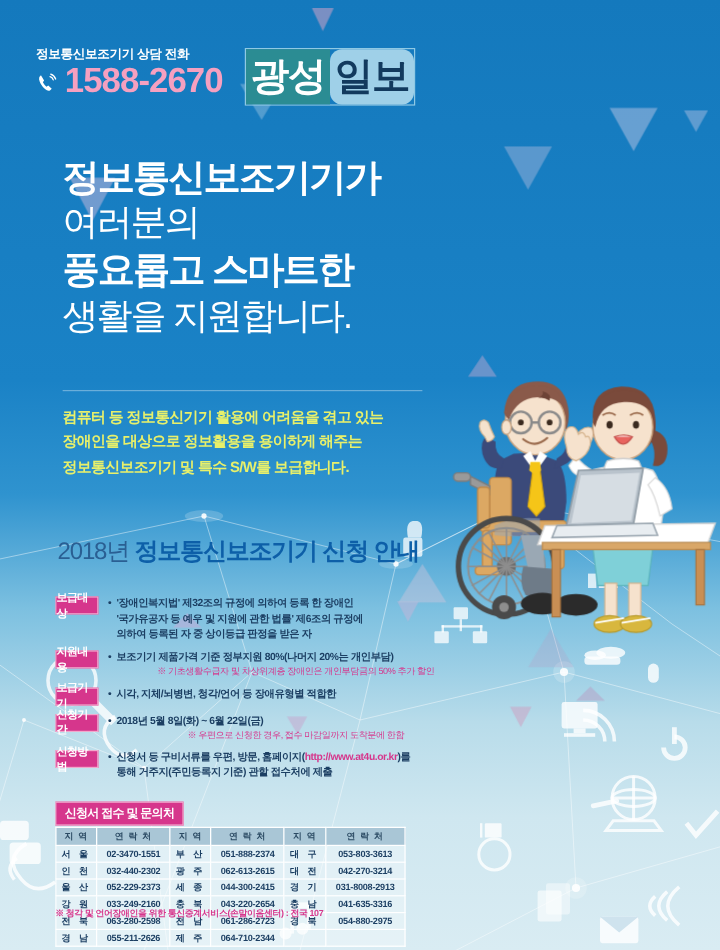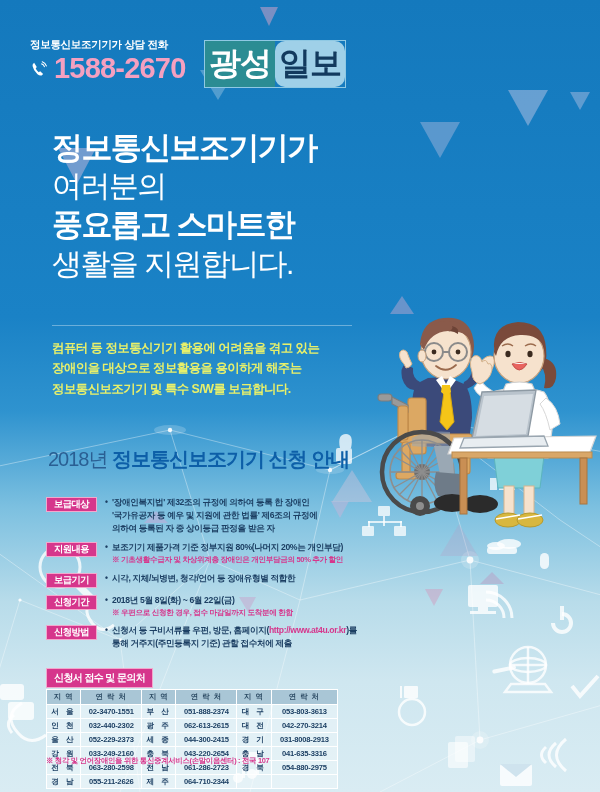--- a/index.html
+++ b/index.html
@@ -77,36 +77,36 @@
     position: absolute; left: 48px; top: 446px;
     font-size: 20px; letter-spacing: -1px; white-space: nowrap;
   }
   .sec-title .year { color: #2a5f93; font-weight: normal; }
   .sec-title .main { color: #0d5fa8; font-weight: bold; }
 
   
   .info { position: absolute; left: 46px; top: 496px; width: 350px; }
   .info-row { display: flex; align-items: flex-start; margin-bottom: 6px; }
   .badge {
-    flex: 0 0 auto; width: 51px; height: 15px;
+    flex: 0 0 auto; width: 36px; height: 15px;
     background: #d6368c; color: #ffffff;
     border: 1px solid #f2a8cc;
     font-size: 9.3px; font-weight: bold; letter-spacing: -0.6px;
     display: flex; align-items: center; justify-content: center;
     margin-right: 8px; margin-top: 1px;
   }
   .info-body { flex: 1 1 auto; }
   .info-li {
     display: flex; font-size: 8.6px; color: #1c3f63;
     line-height: 1.52; letter-spacing: -0.35px; font-weight: bold;
   }
   .bullet { flex: 0 0 7px; color: #1c3f63; }
   .info-sub {
     font-size: 7.6px; color: #d6368c; letter-spacing: -0.35px;
-    line-height: 1.5; padding-left: 7px; font-weight: bold;
+    line-height: 1.5; padding-left: 7px; font-weight: normal; text-align: center;
   }
   .info-li a, .url { color: #d6368c; text-decoration: none; }
 
   
   .tbl-title {
     position: absolute; left: 46px; top: 668px;
     background: #d6368c; color: #fff; border: 1px solid #f2a8cc;
     font-size: 10px; font-weight: bold; letter-spacing: -0.6px;
     padding: 2px 7px;
   }
@@ -259,21 +259,21 @@
       <path d="M14 715 q-10 8 -2 18"></path>
     </g>
     <g fill="rgba(255,255,255,0.6)">
       <rect x="448" y="742" width="20" height="26" rx="2"></rect>
       <rect x="455" y="736" width="20" height="26" rx="2" fill="rgba(255,255,255,0.45)"></rect>
     </g>
   </svg>
 
   <div class="header">
     <div class="hdr-contact">
-      <div class="hdr-label">정보통신보조기기가 상담 전화</div>
+      <div class="hdr-label">정보통신보조기기 상담 전화</div>
       <div class="hdr-phone-row">
         <svg class="phone-ico" viewBox="0 0 24 24" fill="#ffffff">
           <path d="M5.5 3.5 Q3 5 3.4 8 Q4.5 14 10 19 Q13 21.5 15.5 20.5 L17.5 18.5 L13.6 15 L11.6 16.4 Q9 14 7.6 11.4 L9 9.4 L5.5 3.5 Z"></path>
           <path d="M15.6 5.2 a5.4 5.4 0 0 1 3.6 3.6" stroke="#ffffff" stroke-width="1.5" fill="none" stroke-linecap="round"></path>
           <path d="M16.4 2.4 a8.6 8.6 0 0 1 5.4 5.4" stroke="#ffffff" stroke-width="1.5" fill="none" stroke-linecap="round"></path>
         </svg>
         <div class="hdr-phone">1588-2670</div>
       </div>
     </div>
     <div class="logo">

